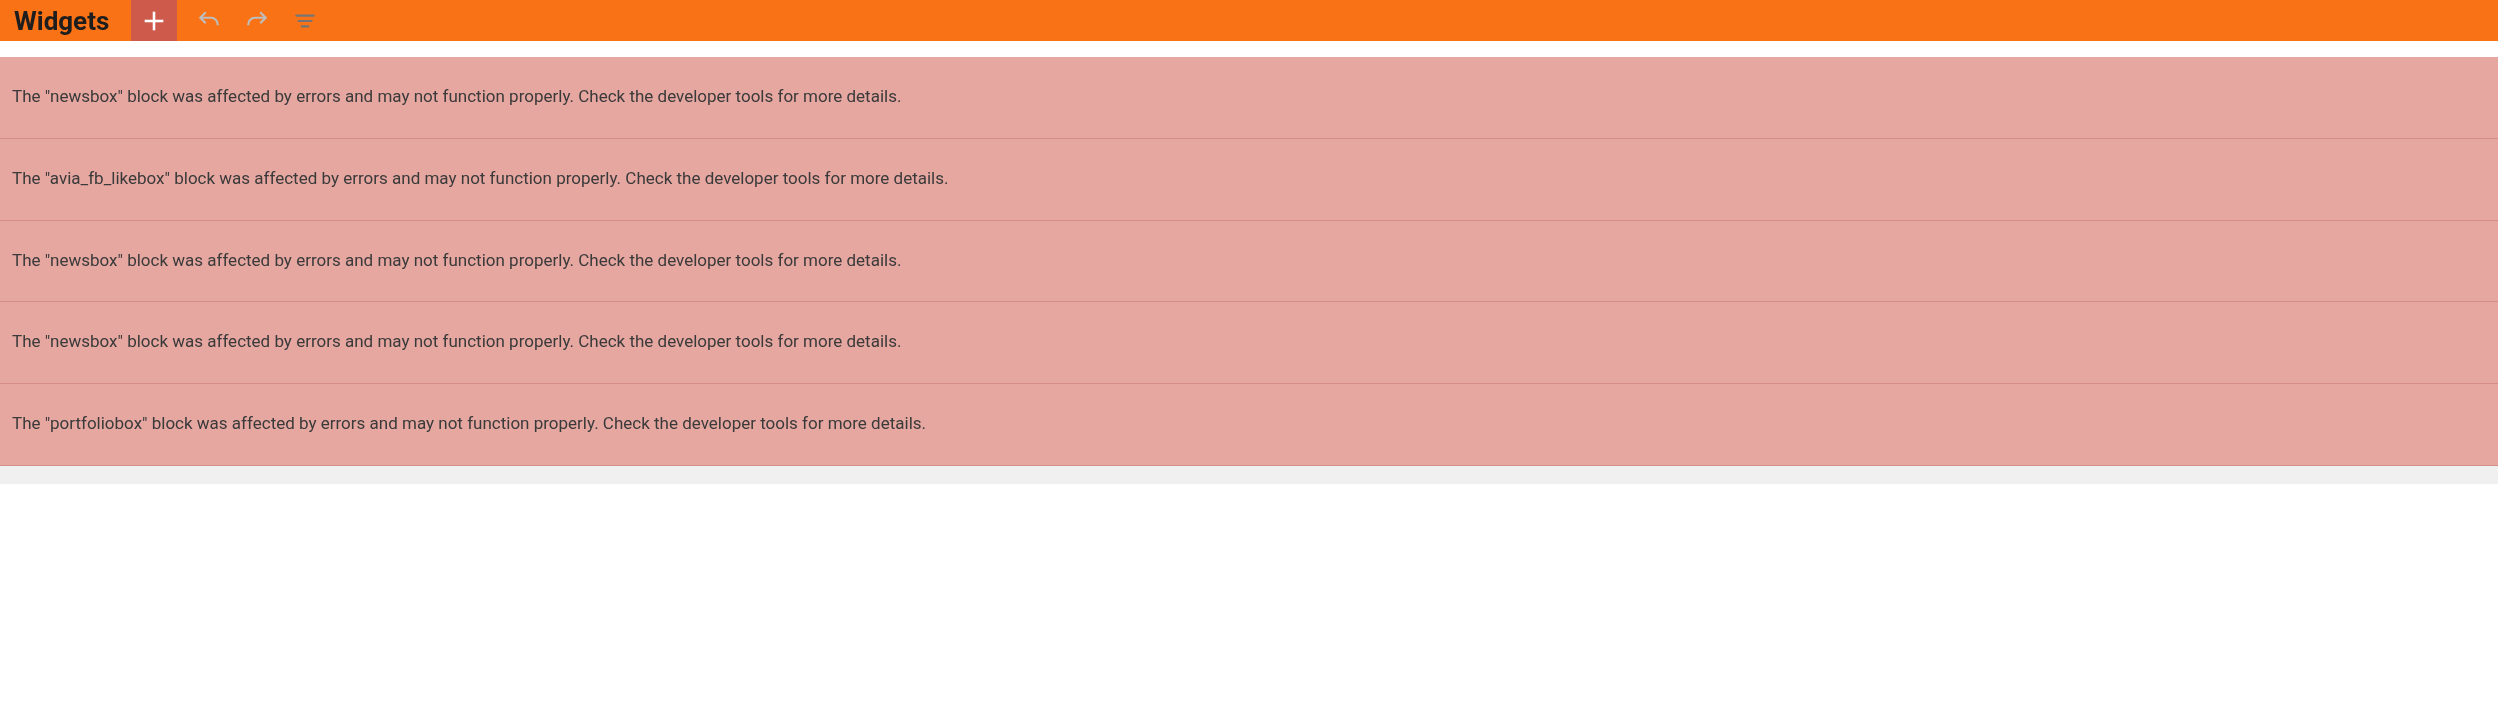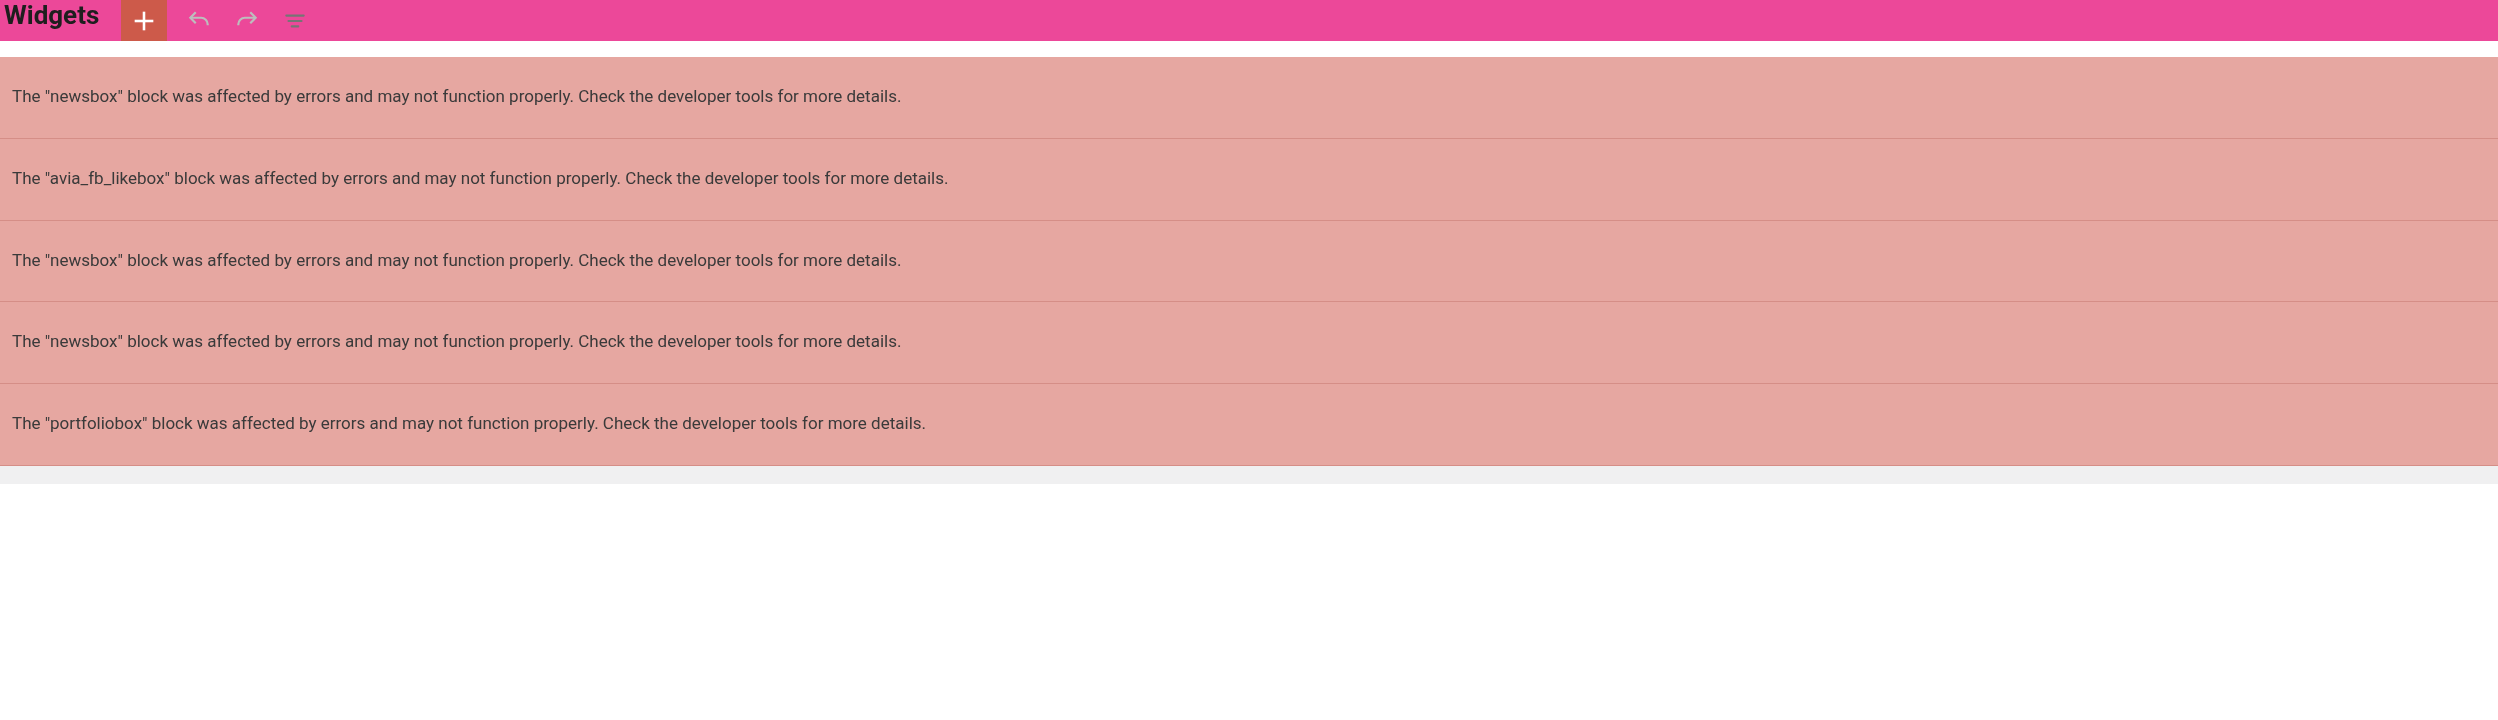--- a/index.html
+++ b/index.html
@@ -6,23 +6,24 @@
       margin: 0;
       padding: 0;
       box-sizing: border-box;
     }
     body {
       font-family: -apple-system, BlinkMacSystemFont, "Segoe UI", Roboto, Helvetica, Arial, sans-serif;
       background: #fff;
     }
     .toolbar {
       display: flex;
-      padding: 0 0;
+      align-items: center;
+      padding: 0 10px;
       height: 41px;
-      background: #ec4899;
+      background: #f97316;
       gap: 4px;
     }
     .page-title {
       font-size: 26px;
       font-weight: 700;
       color: #1e1e1e;
       margin-right: 18px;
       margin-left: 4px;
     }
     .add-button {

